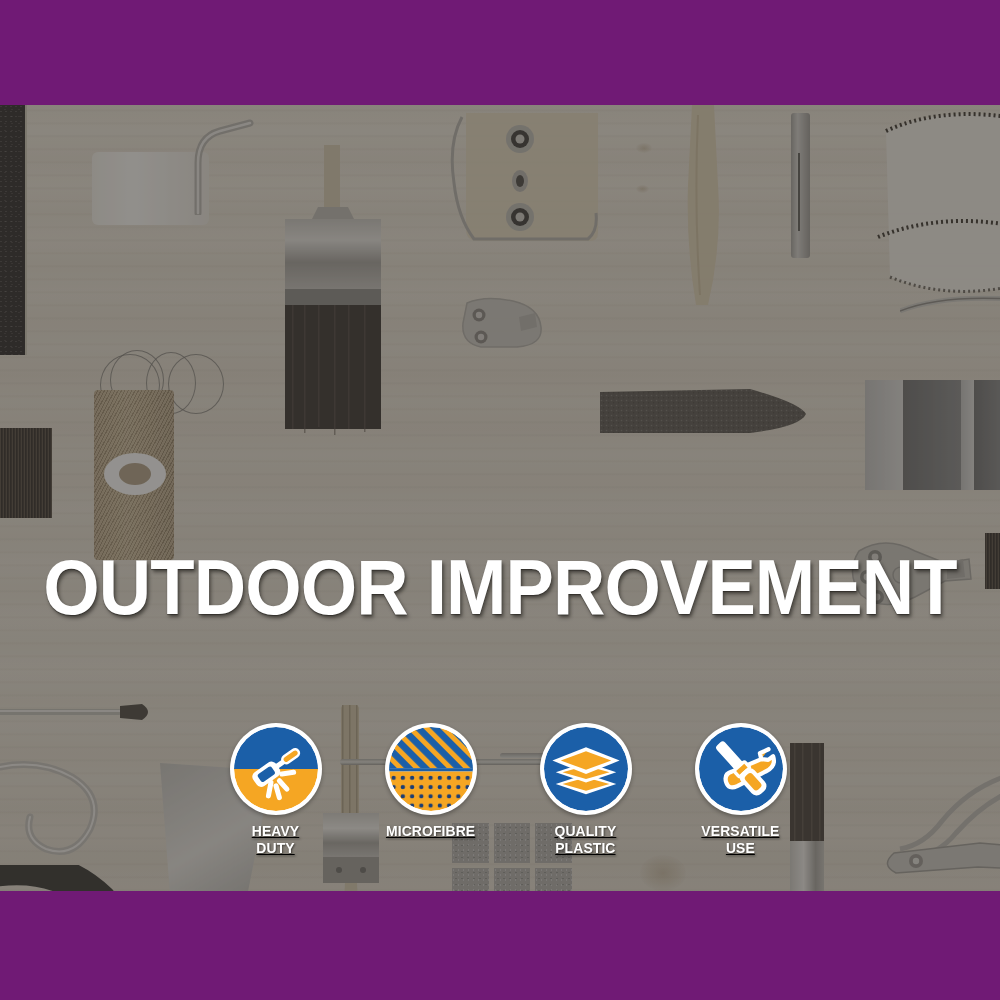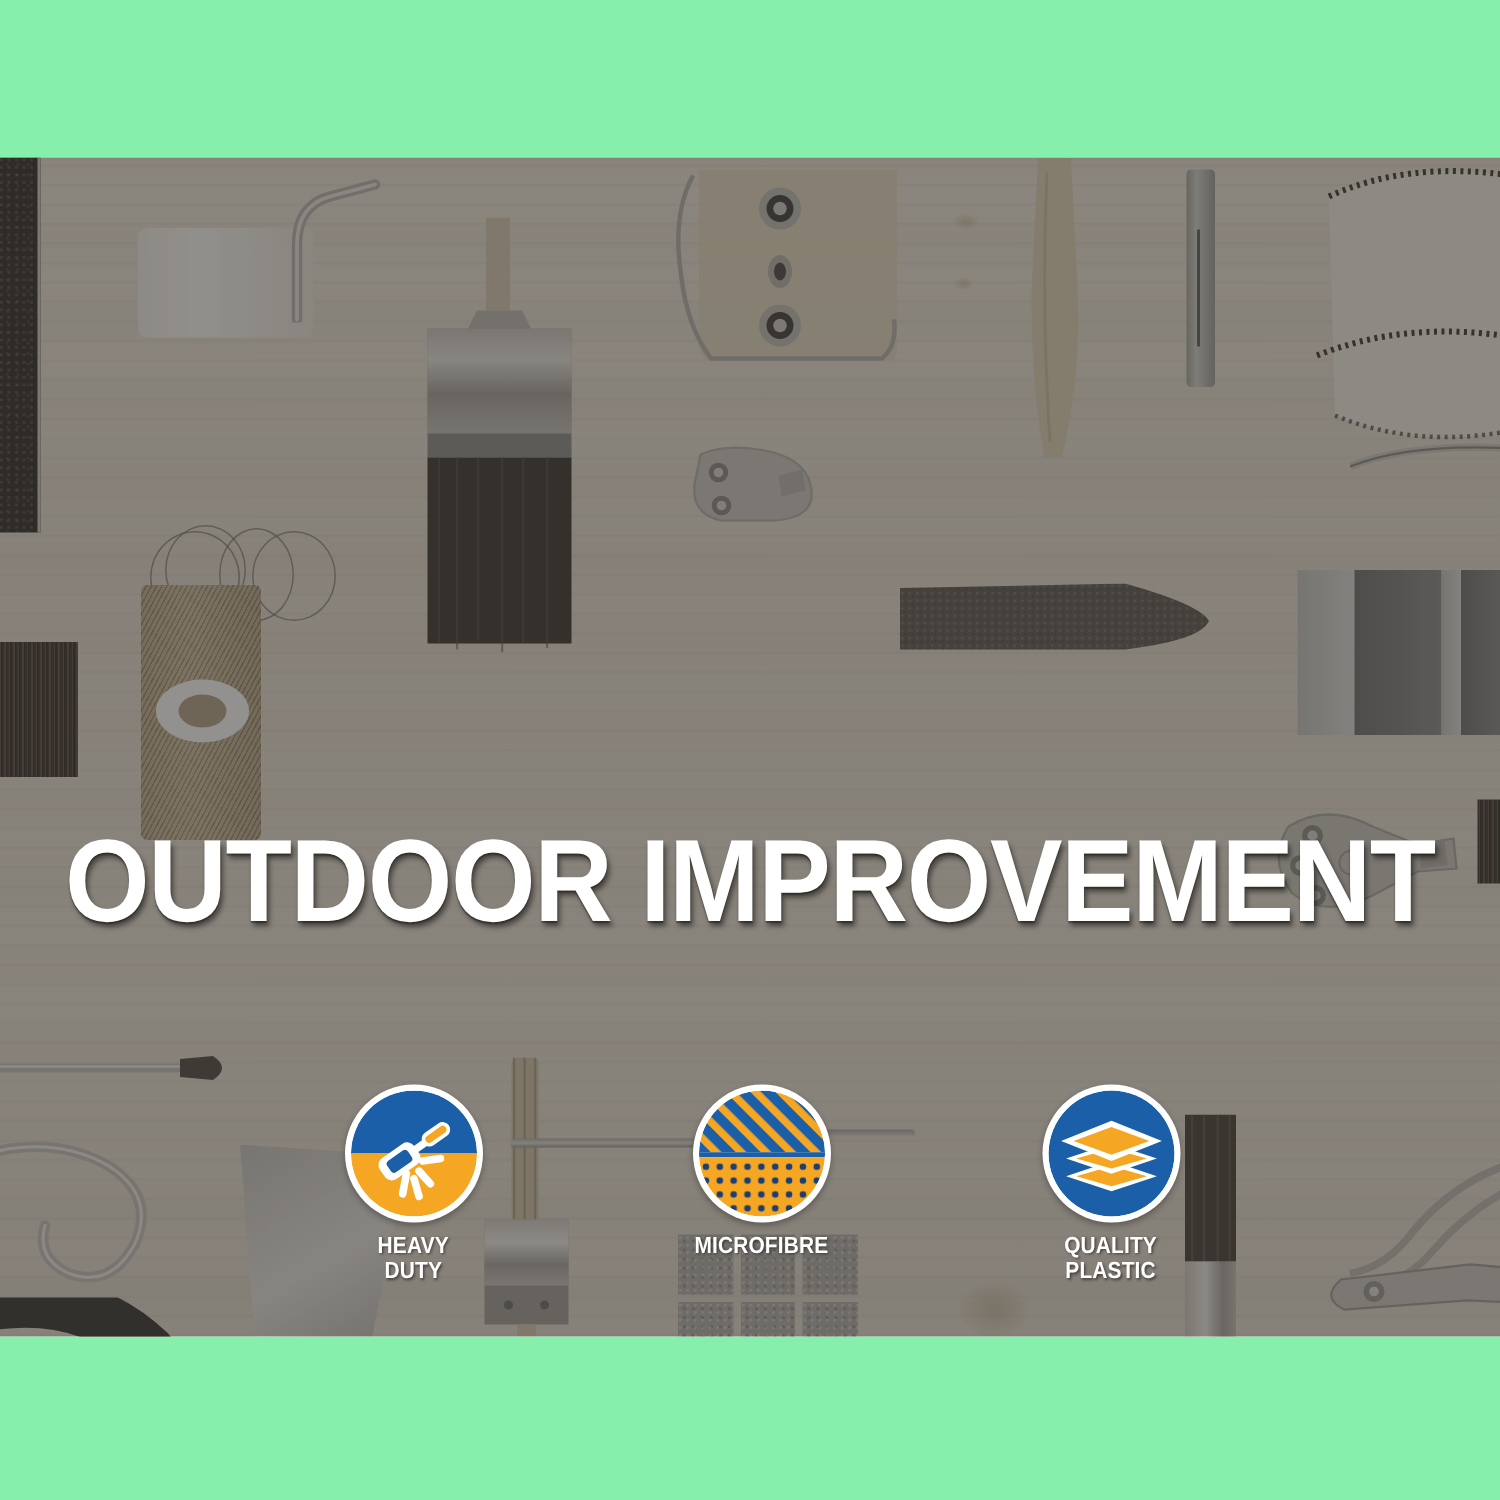--- a/index.html
+++ b/index.html
@@ -11,21 +11,21 @@
     background: #ffffff;
     font-family: "Liberation Sans", sans-serif;
     overflow: hidden;
   }
 
   
   .canvas {
     position: relative;
     width: 1000px;
     height: 1000px;
-    background: #86efac;
+    background: #701a75;
   }
 
   
   .banner {
     position: absolute;
     left: 0;
     top: 105px;
     width: 1000px;
     height: 786px;
     overflow: hidden;
@@ -159,20 +159,21 @@
 
   
   .features {
     position: absolute;
     left: 228px;
     top: 618px;
     width: 560px;
     display: flex;
     justify-content: space-between;
     align-items: flex-start;
+    text-decoration: underline;
   }
 
   .feature {
     width: 95px;
     display: flex;
     flex-direction: column;
     align-items: center;
   }
 
   .badge {
@@ -529,16 +530,36 @@
             <path d="M50 46 L78 54 L50 62 L22 54 Z" fill="#F5A623"></path>
 
             <path d="M50 24 L90 40 L50 56 L10 40 Z" fill="#ffffff"></path>
             <path d="M50 29 L80 40 L50 51 L20 40 Z" fill="#F5A623"></path>
           </svg>
         </div>
         <div class="feature-label">QUALITY
 PLASTIC</div>
       </div>
 
+      <div class="feature">
+        <div class="badge">
+          <svg width="84" height="84" viewBox="0 0 100 100">
+            <circle cx="50" cy="50" r="50" fill="#1B5FA8"></circle>
+
+            <g transform="rotate(20 60 48)">
+              <path d="M74 20 L66 28 L70 34 L78 32 L82 26 Q90 36 80 46 L54 74 Q46 82 40 74 Q34 66 42 60 L70 34" fill="#F5A623" stroke="#ffffff" stroke-width="5" stroke-linejoin="round" stroke-linecap="round"></path>
+            </g>
+
+            <g transform="rotate(-42 50 50)">
+              <rect x="46" y="12" width="9" height="34" rx="2" fill="#ffffff" stroke="#ffffff" stroke-width="4"></rect>
+              <rect x="42" y="46" width="17" height="10" rx="2" fill="#F5A623" stroke="#ffffff" stroke-width="4"></rect>
+              <rect x="42" y="56" width="17" height="30" rx="6" fill="#ffffff" stroke="#ffffff" stroke-width="4"></rect>
+              <rect x="45" y="60" width="11" height="22" rx="4" fill="#F5A623"></rect>
+            </g>
+          </svg>
+        </div>
+        <div class="feature-label">VERSATILE
+USE</div>
+      </div>
 
     </div>
   </div>
 </div>
 
 </body></html>

